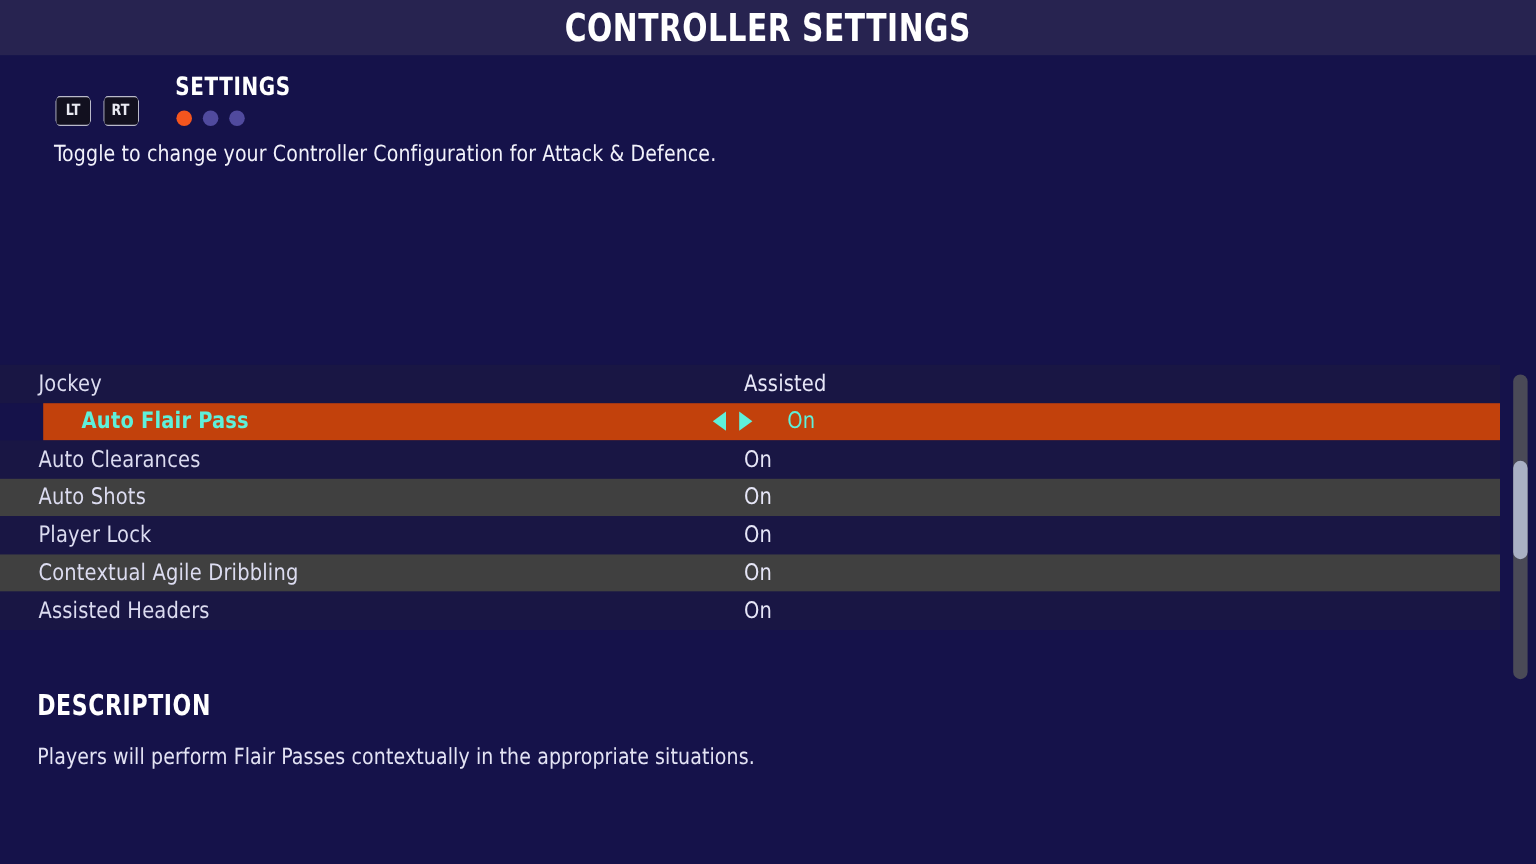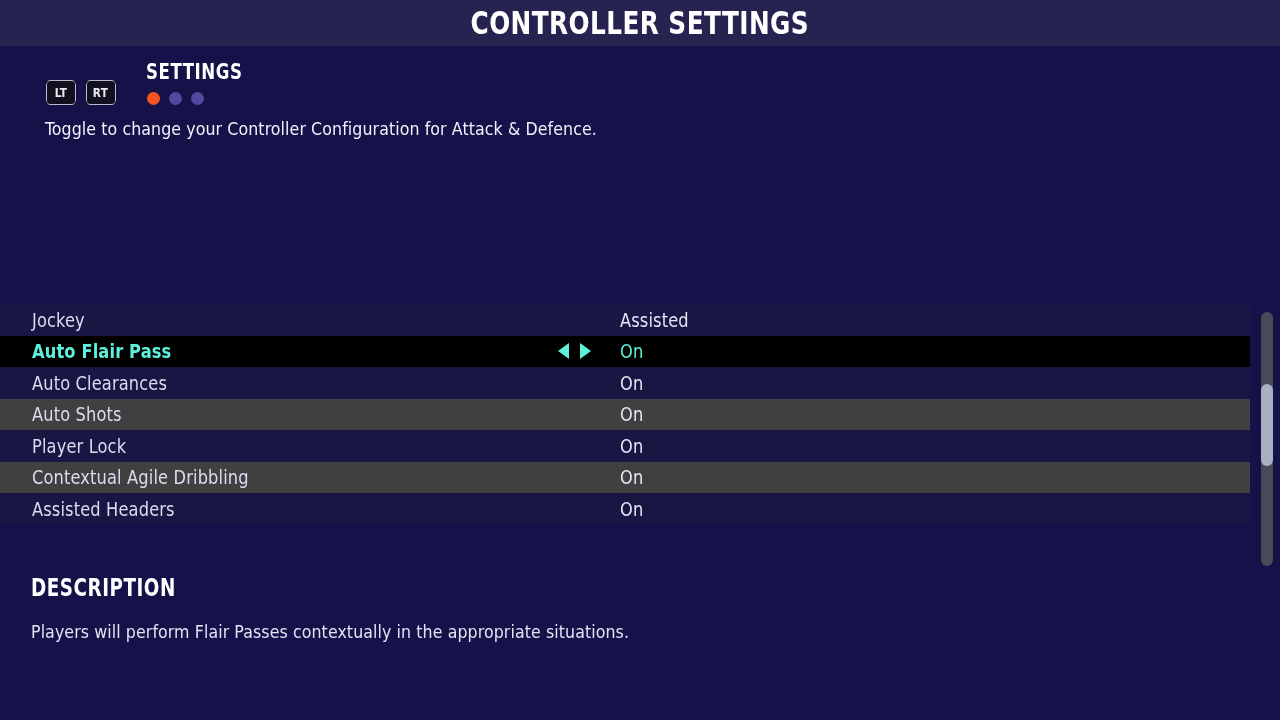--- a/index.html
+++ b/index.html
@@ -88,21 +88,21 @@
     position:absolute; left:0; top:304px;
     width:1250px;
   }
   .row {
     position:relative;
     height:31.5px;
     display:flex; align-items:center;
   }
   .row.odd  { background:#191644; }
   .row.even { background:#404040; }
-  .row.selected { background:#000000; }
+  .row.selected { background:#c2410c;margin-left:36px; }
 
   .row-label {
     position:absolute; left:32px;
     font-family:"DejaVu Sans Condensed","Liberation Sans", sans-serif;
     font-size:19px;
     color:#dcdcf0;
     letter-spacing:0.15px;
     transform:scaleX(0.95);
     transform-origin:left center;
     white-space:nowrap;

